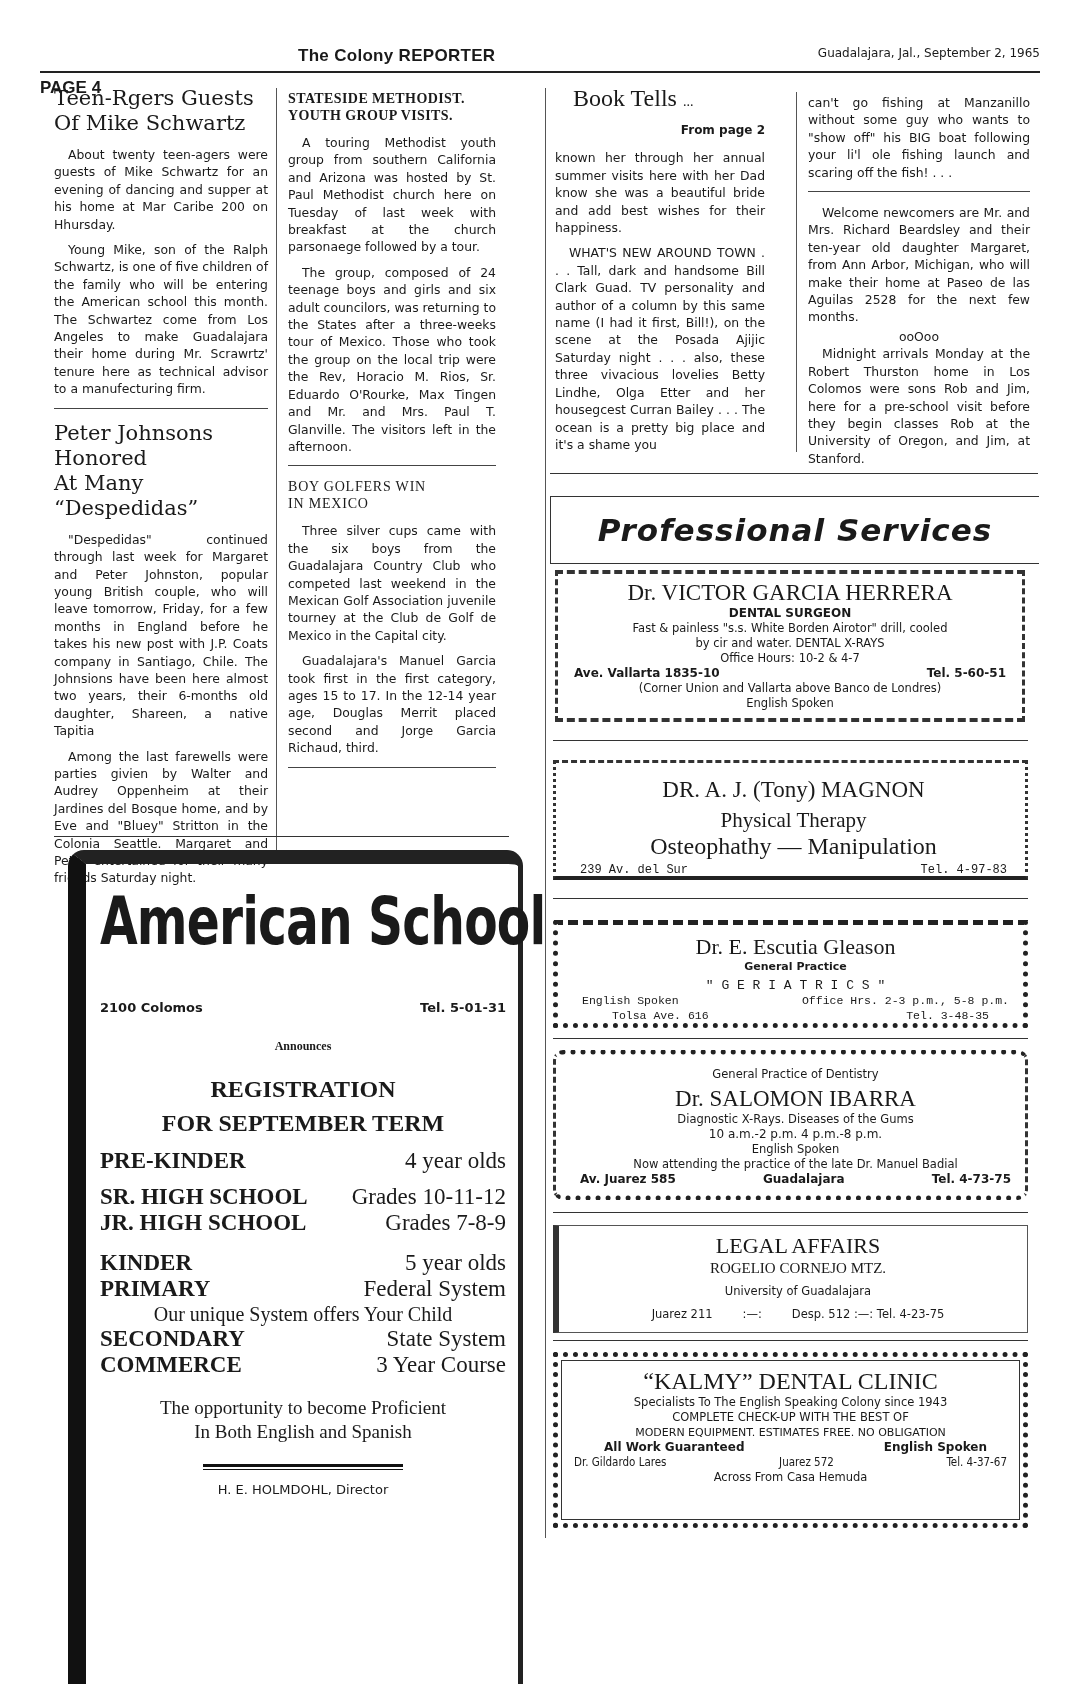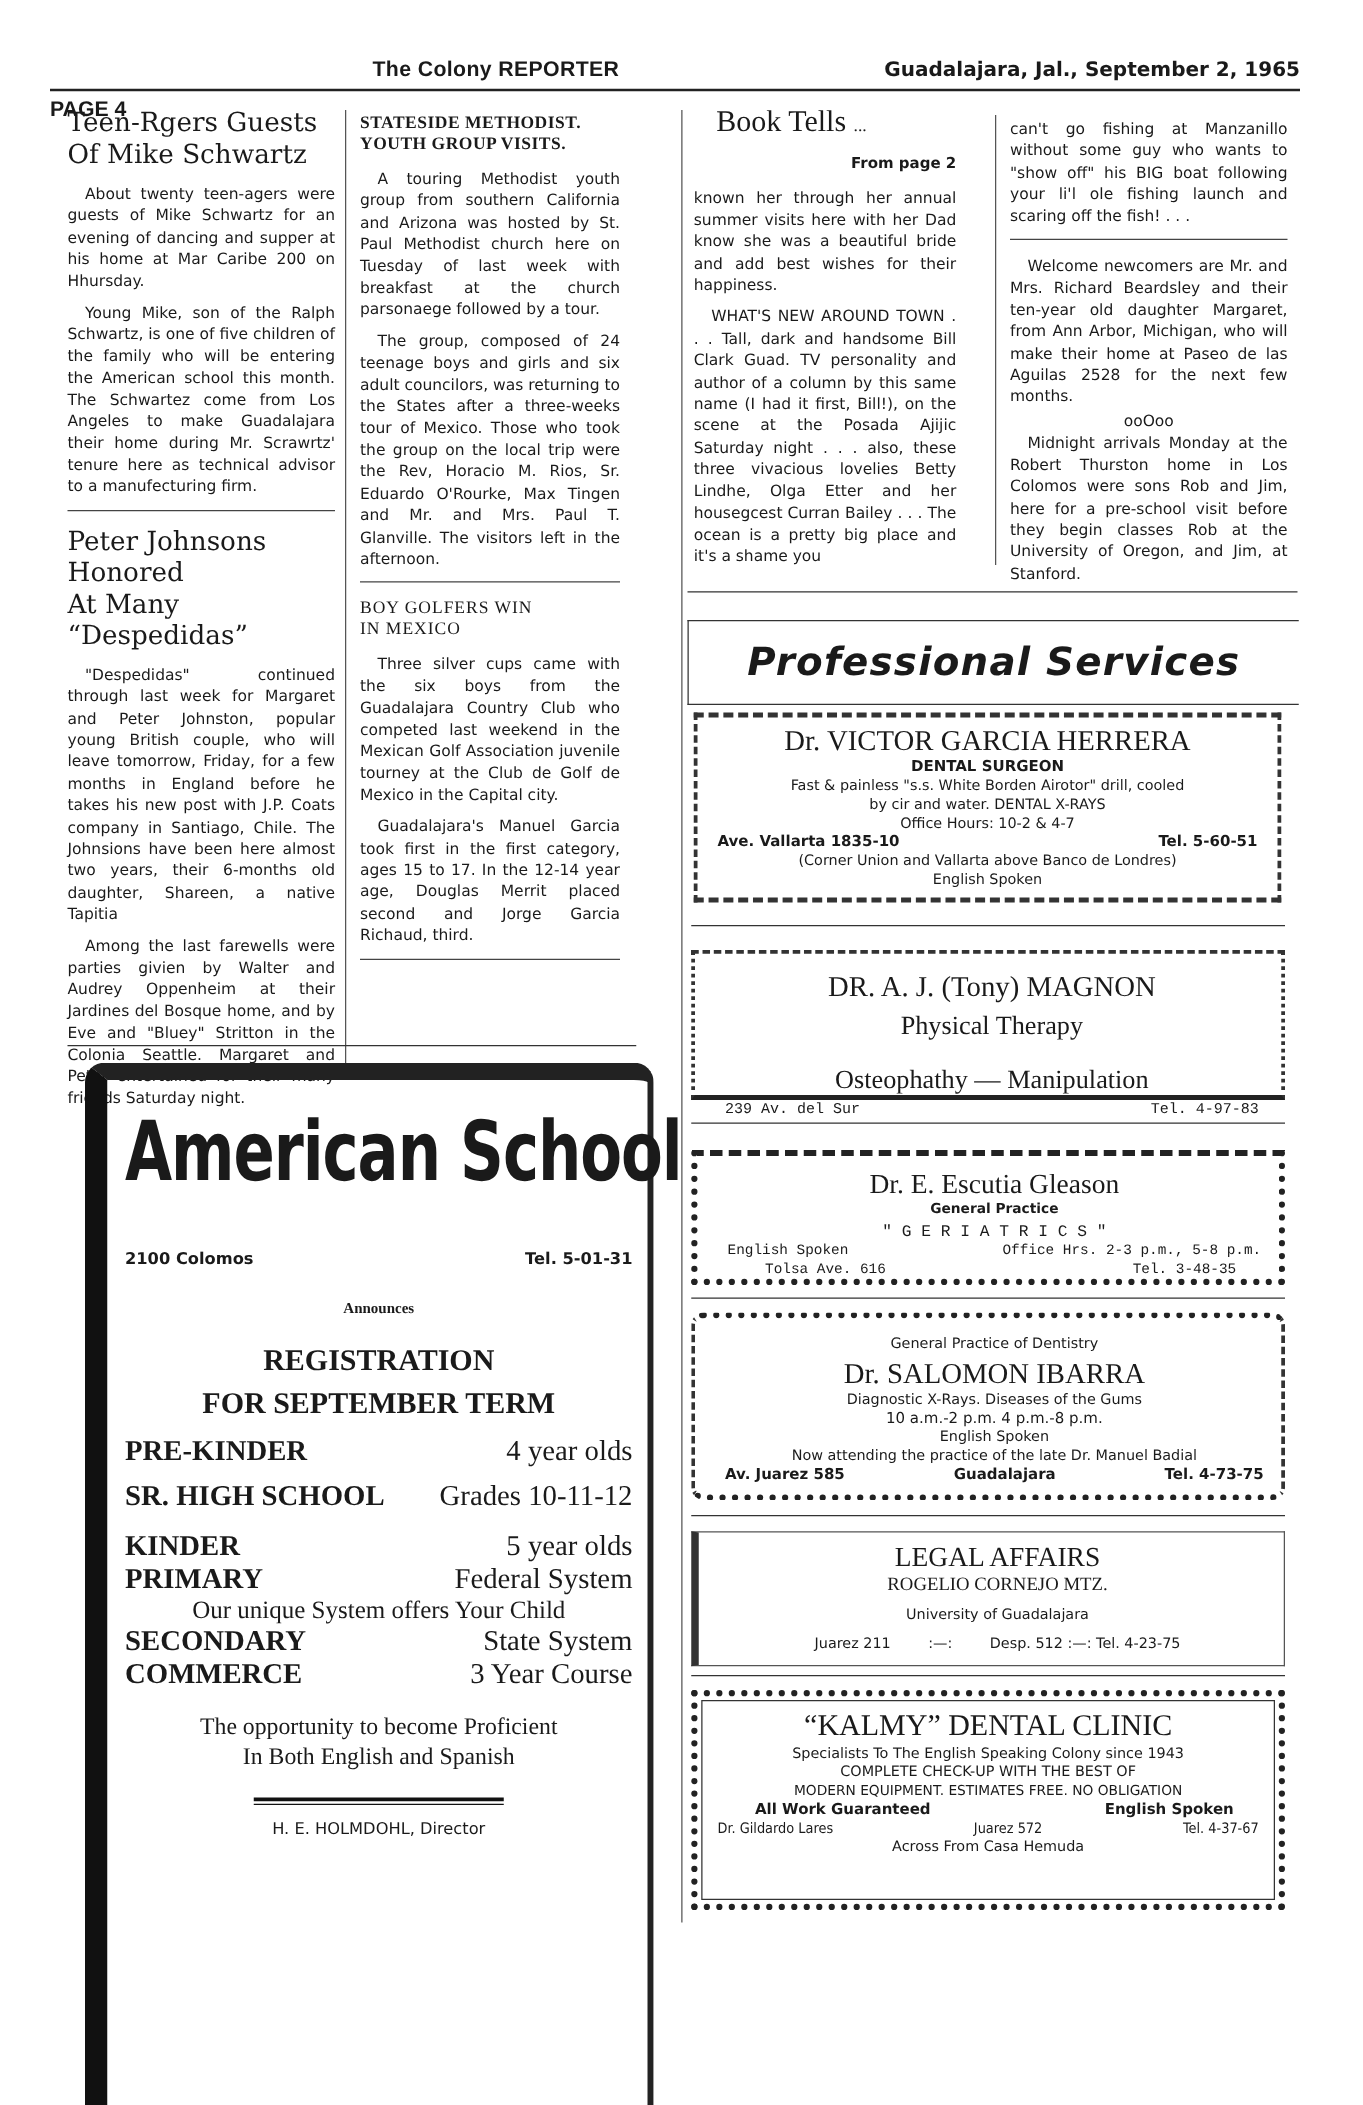--- a/index.html
+++ b/index.html
@@ -1,21 +1,21 @@
 <!DOCTYPE html>
 <html><head>
 <meta charset="utf-8">
 <style>
   html, body { margin: 0; padding: 0; background: #fff; }
   body { width: 1090px; height: 1684px; position: relative; overflow: hidden; color: #1a1a1a; font-family: "DejaVu Sans", sans-serif; }
   .abs { position: absolute; }
   .masthead { left: 40px; top: 40px; width: 1000px; height: 28px; font-family: "Liberation Sans", sans-serif; font-weight: bold; }
   .mh-page { position: absolute; left: 0; top: 6px; font-size: 17px; margin-top: 32px; }
   .mh-title { position: absolute; left: 258px; top: 6px; font-size: 17px; letter-spacing: .3px; }
-  .mh-date { position: absolute; right: 0; top: 6px; font-size: 16px; font-weight: bold; font-family: "DejaVu Sans", sans-serif; }
+  .mh-date { position: absolute; right: 0; top: 6px; font-size: 12px; font-weight: normal; font-family: "DejaVu Sans", sans-serif; }
   .mh-rule { position: absolute; left: 0; right: 0; top: 31px; border-top: 2px solid #222; }
 
   .col { position: absolute; font-size: 12.4px; line-height: 17.4px; text-align: justify; }
   .col p { margin: 0 0 8px 0; text-indent: 14px; }
   .col h2 { font-family: "DejaVu Serif", serif; font-weight: normal; font-size: 21px; line-height: 25px; margin: 0 0 10px 0; text-align: left; }
   .col h3 { font-family: "Liberation Serif", serif; font-weight: bold; font-size: 14px; line-height: 17px; margin: 0 0 10px 0; letter-spacing: .4px; text-align: left; }
   .col h3.light { font-weight: normal; letter-spacing: .8px; }
   .col hr { border: 0; border-top: 1.5px solid #444; margin: 10px 0 12px 0; }
   .vrule { position: absolute; width: 0; border-left: 1px solid #555; }
 
@@ -125,21 +125,21 @@
   </div>
   <div class="ad-small-sans">(Corner Union and Vallarta above Banco de Londres)</div>
   <div class="ad-small-sans">English Spoken</div>
 </div>
 
 <div class="hr-full" style="left:553px; top:740px; width:475px;"></div>
 
 <div class="ad ad-magnon">
   <div class="ad-big-serif">DR. A. J. (Tony) MAGNON</div>
   <div style="font-size:21px; line-height:26px; margin-top:4px;">Physical Therapy</div>
-  <div style="font-size:21px; line-height:26px;margin-top:17px;">Osteophathy — Manipulation</div>
+  <div style="font-size:24px; line-height:26px;">Osteophathy — Manipulation</div>
   <div class="row" style="font-size:12px; margin-top:4px; font-family:'Liberation Mono', monospace;">
     <span>239 Av. del Sur</span>
     <span>Tel. 4-97-83</span>
   </div>
 </div>
 
 <div class="hr-full" style="left:553px; top:898px; width:475px;"></div>
 
 <div class="ad ad-gleason">
   <div style="font-size:22px; line-height:24px;">Dr. E. Escutia Gleason</div>
@@ -219,20 +219,24 @@
   <div style="margin-top:8px">
     <div class="prog">
         <span class="l">PRE-KINDER</span>
         <span>4 year olds</span>
       </div>
     <div style="height:10px"></div>
     <div class="prog">
         <span class="l">SR. HIGH SCHOOL</span>
         <span>Grades 10-11-12</span>
       </div>
+    <div class="prog">
+        <span class="l">JR. HIGH SCHOOL</span>
+        <span>Grades 7-8-9</span>
+      </div>
     <div style="height:14px"></div>
     <div class="prog">
         <span class="l">KINDER</span>
         <span>5 year olds</span>
       </div>
     <div class="prog">
         <span class="l">PRIMARY</span>
         <span>Federal System</span>
       </div>
     <div style="text-align:center; font-size:20px; line-height:24px;">Our unique System offers Your Child</div>

